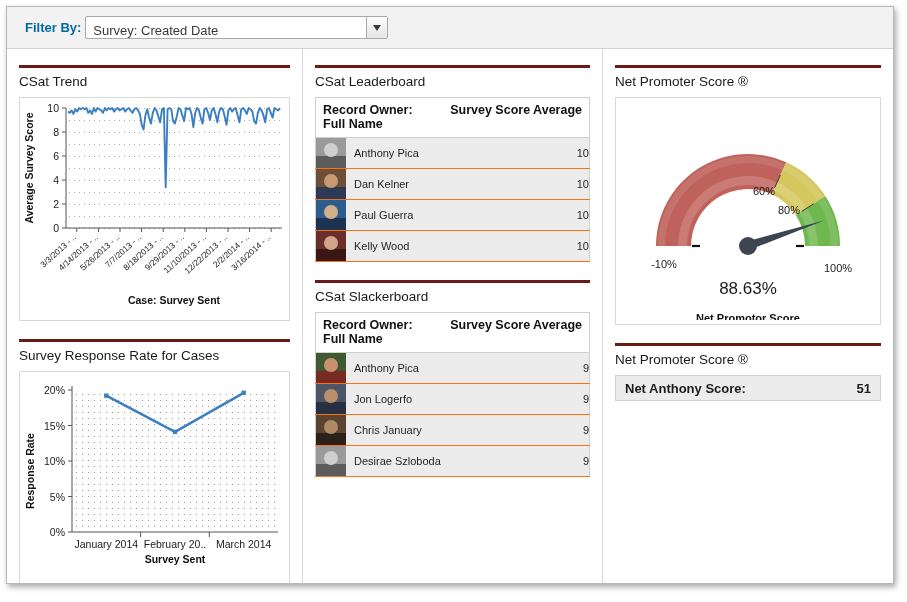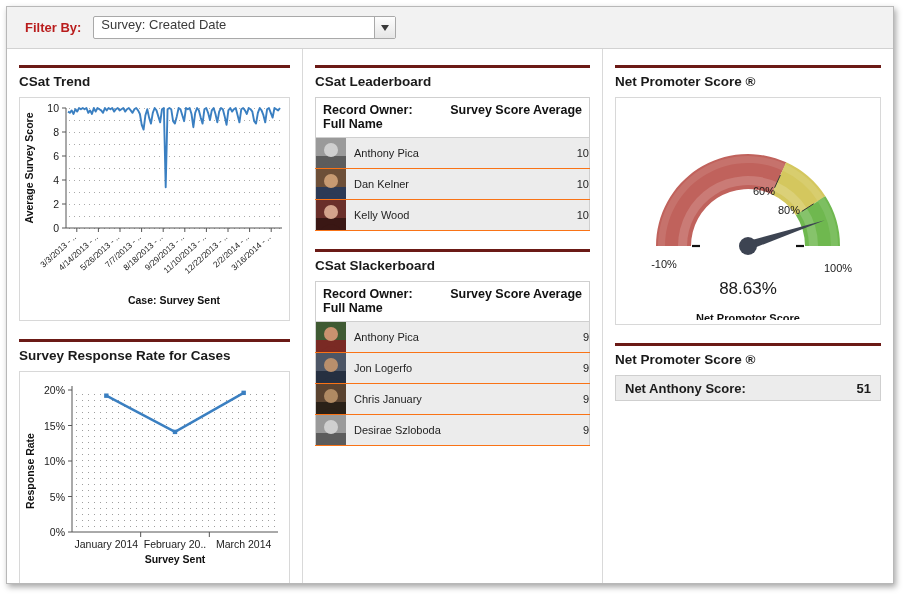--- a/index.html
+++ b/index.html
@@ -33,31 +33,31 @@
     background: #f2f2f2;
     border-bottom: 1px solid #d2d2d2;
     display: flex;
     align-items: center;
     padding-left: 18px;
     box-sizing: border-box;
   }
   .filter-label {
     font-size: 13px;
     font-weight: bold;
-    color: #b91c1c;
-    margin-right: 12px;
+    color: #0369a1;
+    margin-right: 4px;
   }
   .filter-select {
     width: 303px;
     height: 23px;
     background: #ffffff;
     border: 1px solid #a9a9a9;
     border-radius: 2px;
     display: flex;
-    align-items: flex-start;
+    align-items: flex-end;
     box-sizing: border-box;
     position: relative;
   }
   .filter-select .value {
     font-size: 13px;
     color: #3a3a3a;
     padding-left: 7px;
     flex: 1;
     white-space: nowrap;
     overflow: hidden;
@@ -93,21 +93,21 @@
   .col-right  { width: 290px; }
 
   .component { margin-bottom: 18px; }
   .comp-rule {
     height: 3px;
     background: #6b1a16;
     margin-bottom: 6px;
   }
   .comp-title {
     font-size: 13.5px;
-    font-weight: bold;
+    font-weight: normal;
     color: #1a1a1a;
     margin-bottom: 8px;
   }
   .chart-frame {
     border: 1px solid #d8d8d8;
     background: #ffffff;
     box-sizing: border-box;
   }
 
   
@@ -1567,20 +1567,36 @@
                     <span class="name-text">Dan Kelner</span>
                   </div>
                 </td>
                 <td class="c-score">10</td>
               </tr>
               <tr>
                 <td class="c-name">
                   <div class="name-cell">
                     <span class="avatar">
                       <svg width="30" height="30" viewBox="0 0 30 30">
+                        <rect x="0" y="0" width="30" height="30" fill="#2d5c8f"></rect>
+                        <rect x="0" y="18" width="30" height="12" fill="#1d3350"></rect>
+                        <circle cx="15" cy="12" r="7" fill="#d3b089"></circle>
+                        <path d="M4 30 Q15 19 26 30 Z" fill="#1d3350"></path>
+                      </svg>
+                    </span>
+                    <span class="name-text">Paul Guerra</span>
+                  </div>
+                </td>
+                <td class="c-score">10</td>
+              </tr>
+              <tr>
+                <td class="c-name">
+                  <div class="name-cell">
+                    <span class="avatar">
+                      <svg width="30" height="30" viewBox="0 0 30 30">
                         <rect x="0" y="0" width="30" height="30" fill="#6a2f2a"></rect>
                         <rect x="0" y="18" width="30" height="12" fill="#3a1714"></rect>
                         <circle cx="15" cy="12" r="7" fill="#d4a38c"></circle>
                         <path d="M4 30 Q15 19 26 30 Z" fill="#3a1714"></path>
                       </svg>
                     </span>
                     <span class="name-text">Kelly Wood</span>
                   </div>
                 </td>
                 <td class="c-score">10</td>

